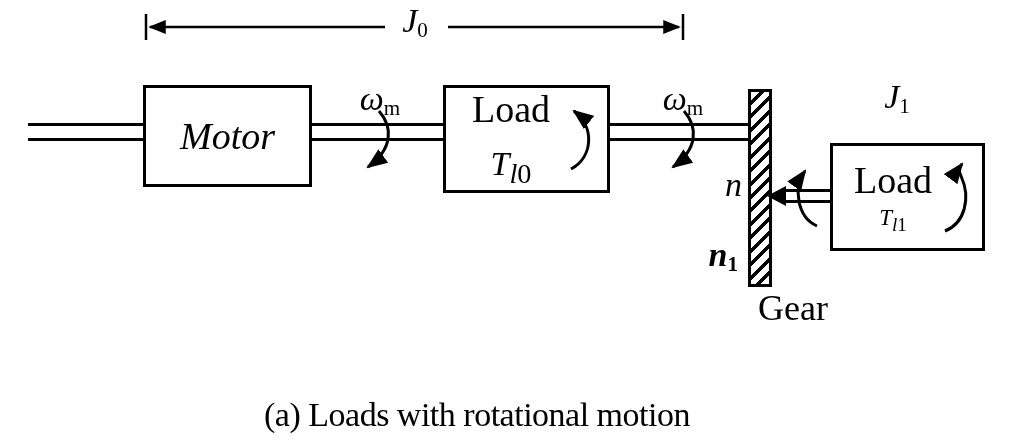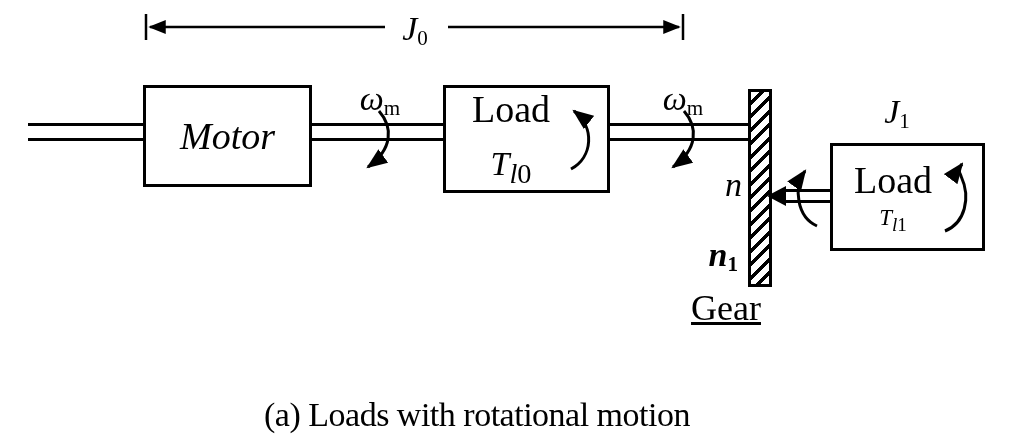--- a/index.html
+++ b/index.html
@@ -84,21 +84,21 @@
 
     <g stroke="#000" stroke-width="3" fill="none">
       <path d="M 379,111 C 393,127 393,149 368,167" marker-end="url(#ah)"></path>
       <path d="M 684,111 C 698,127 698,149 673,167" marker-end="url(#ah)"></path>
       <path d="M 571,169 C 593,157 595,127 574,111" marker-end="url(#ah)"></path>
       <path d="M 817,226 C 797,217 793,188 805,171" marker-end="url(#ah)"></path>
       <path d="M 945,231 C 965,223 971,198 961,176 C 958,170 959,168 962,164" marker-end="url(#ah)"></path>
     </g>
   </svg>
 
-  <div class="lbl f34 it center" style="left:415px; top:12px;">
+  <div class="lbl f34 it center" style="left:415px; top:4px;">
     <span>J</span><sub class="sub-rm">0</sub>
   </div>
 
   <div class="box-text f38" style="left:143px; top:85px; width:169px; height:102px;font-style:italic;">
     <span>Motor</span>
   </div>
 
   <div class="lbl f34 it center" style="left:380px; top:82px;">
     <span>ω</span><sub class="sub-rm">m</sub>
   </div>
@@ -115,25 +115,25 @@
   </div>
 
   <div class="lbl f34 it" style="left:700px; top:168px; width:42px; text-align:right;">
     <span>n</span>
   </div>
 
   <div class="lbl f34 it" style="left:696px; top:238px; width:42px; text-align:right;font-weight:bold;">
     <span>n</span><sub class="sub-rm">1</sub>
   </div>
 
-  <div class="lbl f36 center" style="left:726px; top:290px;text-decoration:underline;">
+  <div class="lbl f36 center" style="left:793px; top:290px;">
     <span>Gear</span>
   </div>
 
-  <div class="lbl f34 it center" style="left:897px; top:95px;">
+  <div class="lbl f34 it center" style="left:897px; top:80px;">
     <span>J</span><sub class="sub-rm">1</sub>
   </div>
 
   <div class="box-text f38" style="left:830px; top:143px; width:126px; height:108px;">
     <span>Load</span>
     <span class="it" style="font-size:23px;">
       <span>T</span><sub><span class="sub-it">l</span><span class="sub-rm">1</span></sub>
     </span>
   </div>
 

